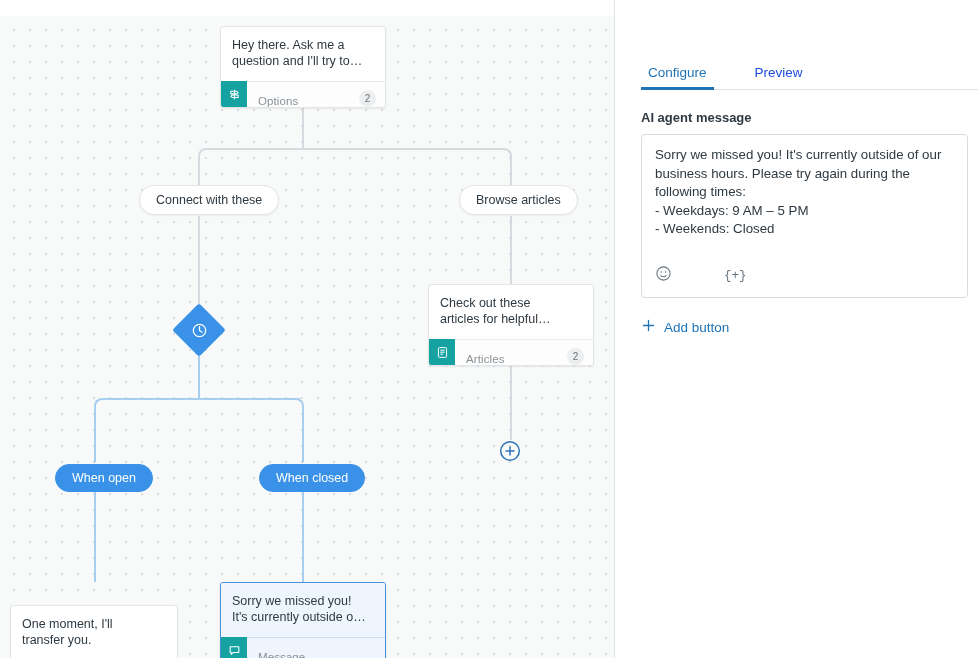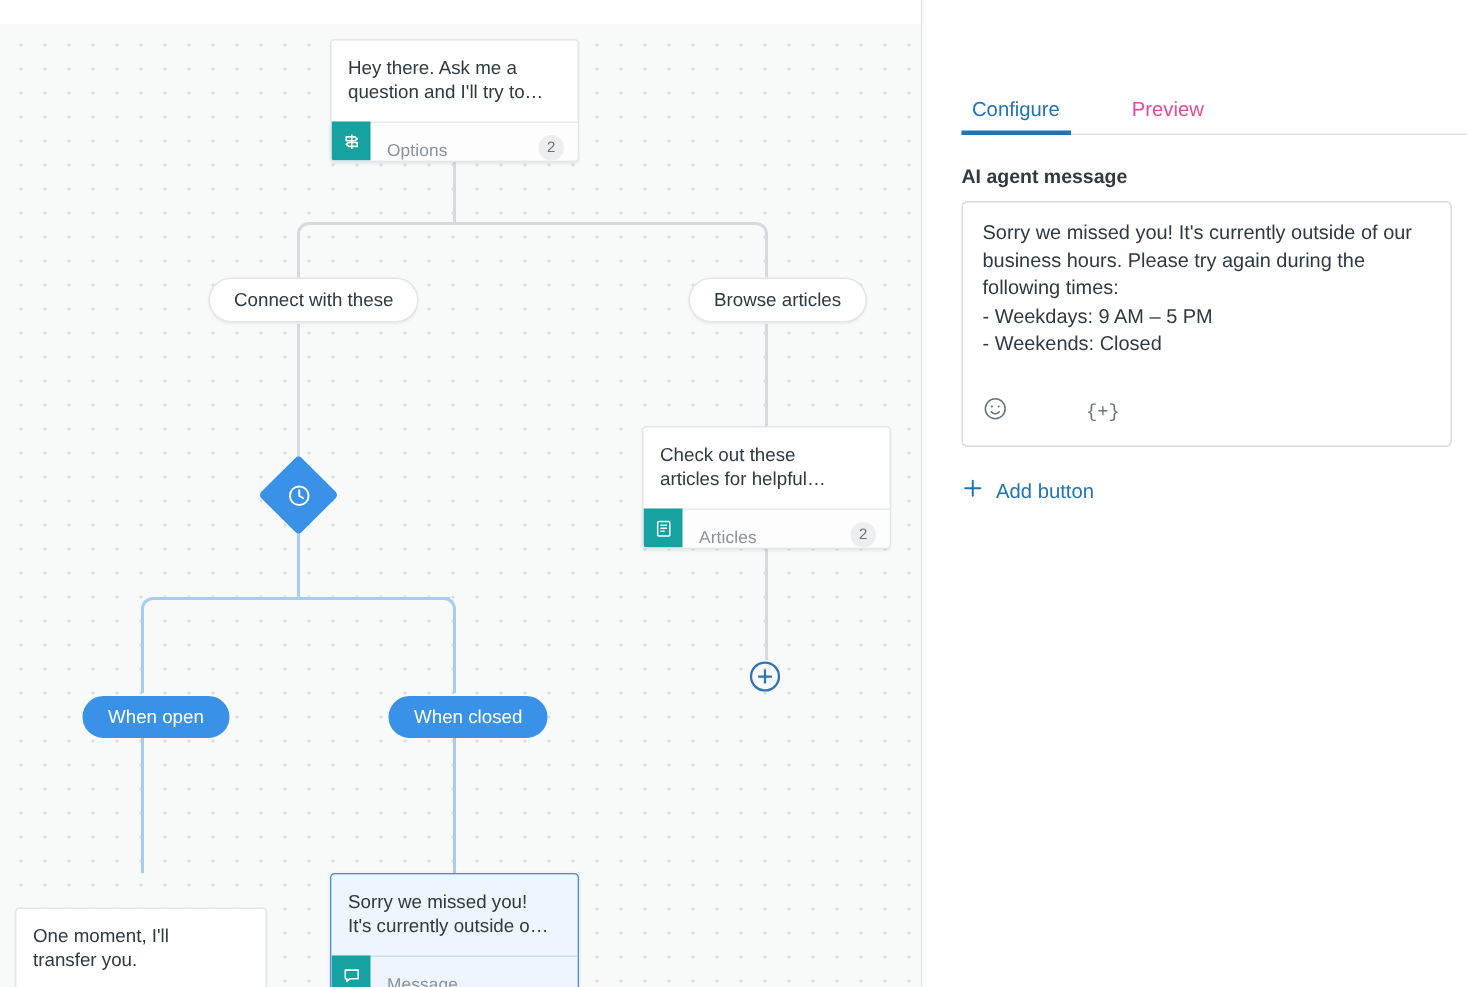--- a/index.html
+++ b/index.html
@@ -156,21 +156,21 @@
     gap: 34px;
   }
   .tabs::after {
     content: "";
     position: absolute; left: 26px; right: 0; bottom: 0;
     height: 1px; background: #e0e3e6;
   }
   .tab {
     position: relative;
     font-size: 13.5px;
-    color: #ec4899;
+    color: #1d4ed8;
     padding: 0 7px 10px 7px;
     z-index: 2;
   }
   .tab.active { color: #1f73b7; }
   .tab.active::after {
     content: "";
     position: absolute; left: 0; right: 0; bottom: 0;
     height: 3px; background: #1f73b7;
   }
   .section-title {

